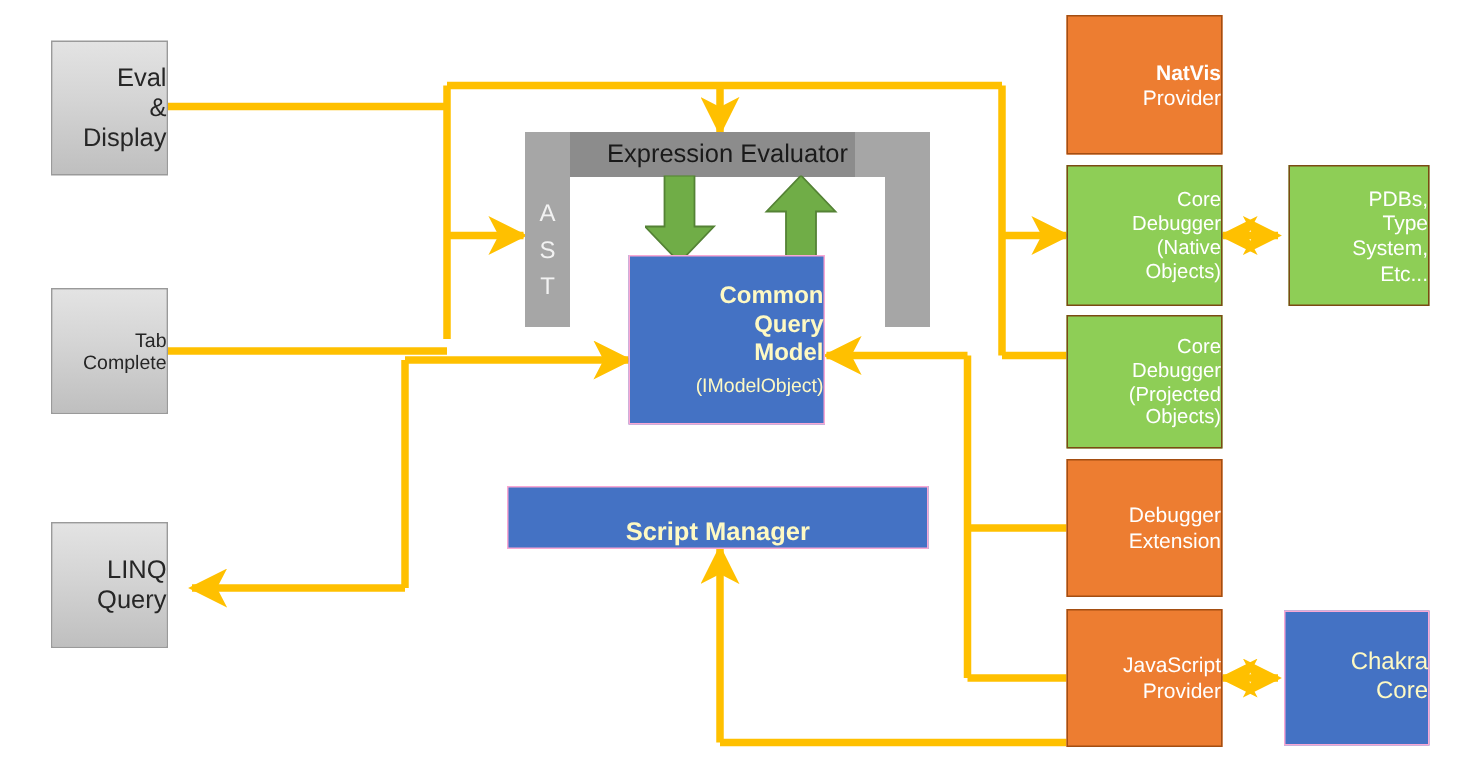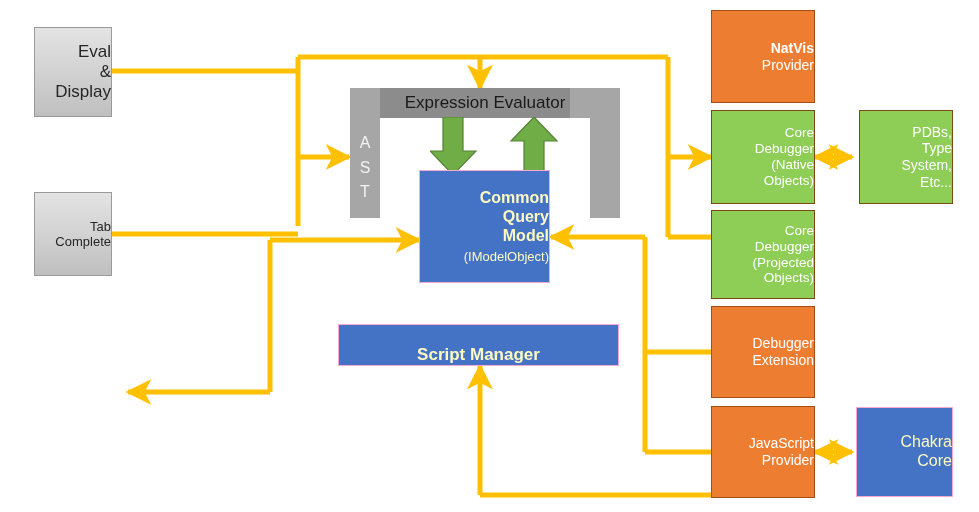--- a/index.html
+++ b/index.html
@@ -94,20 +94,24 @@
     <span>Eval</span>
     <span>&amp;</span>
     <span>Display</span>
   </div>
 
   <div class="box grey small" style="left:34px;top:192px;width:78px;height:84px;flex-direction:column;">
     <span>Tab</span>
     <span>Complete</span>
   </div>
 
+  <div class="box grey big" style="left:34px;top:348px;width:78px;height:84px;flex-direction:column;">
+    <span>LINQ</span>
+    <span>Query</span>
+  </div>
 
   <div class="ee-frame" style="left:350px;top:88px;width:30px;height:130px;"></div>
 
   <div class="ee-frame" style="left:590px;top:88px;width:30px;height:130px;"></div>
 
   <div class="ee-frame" style="left:350px;top:88px;width:270px;height:30px;"></div>
 
   <div class="ee-band" style="left:380px;top:88px;width:190px;height:30px;"></div>
   <div class="ee-title" style="left:350px;top:88px;width:270px;height:30px;">Expression Evaluator</div>
 

